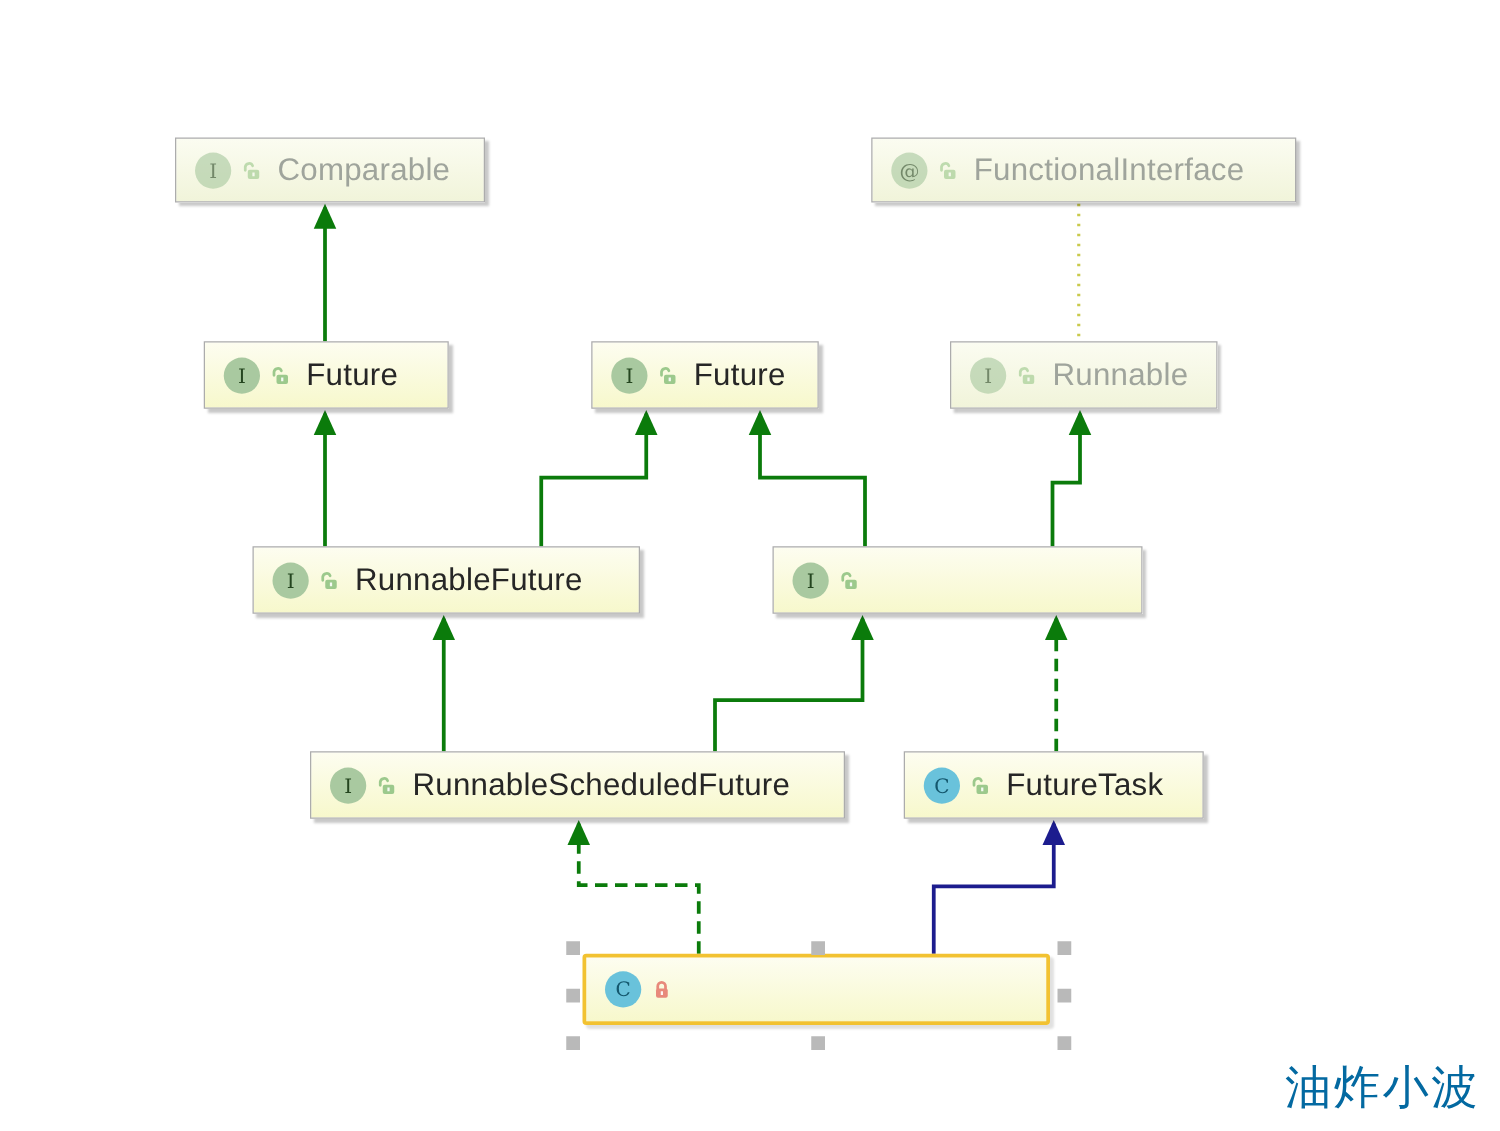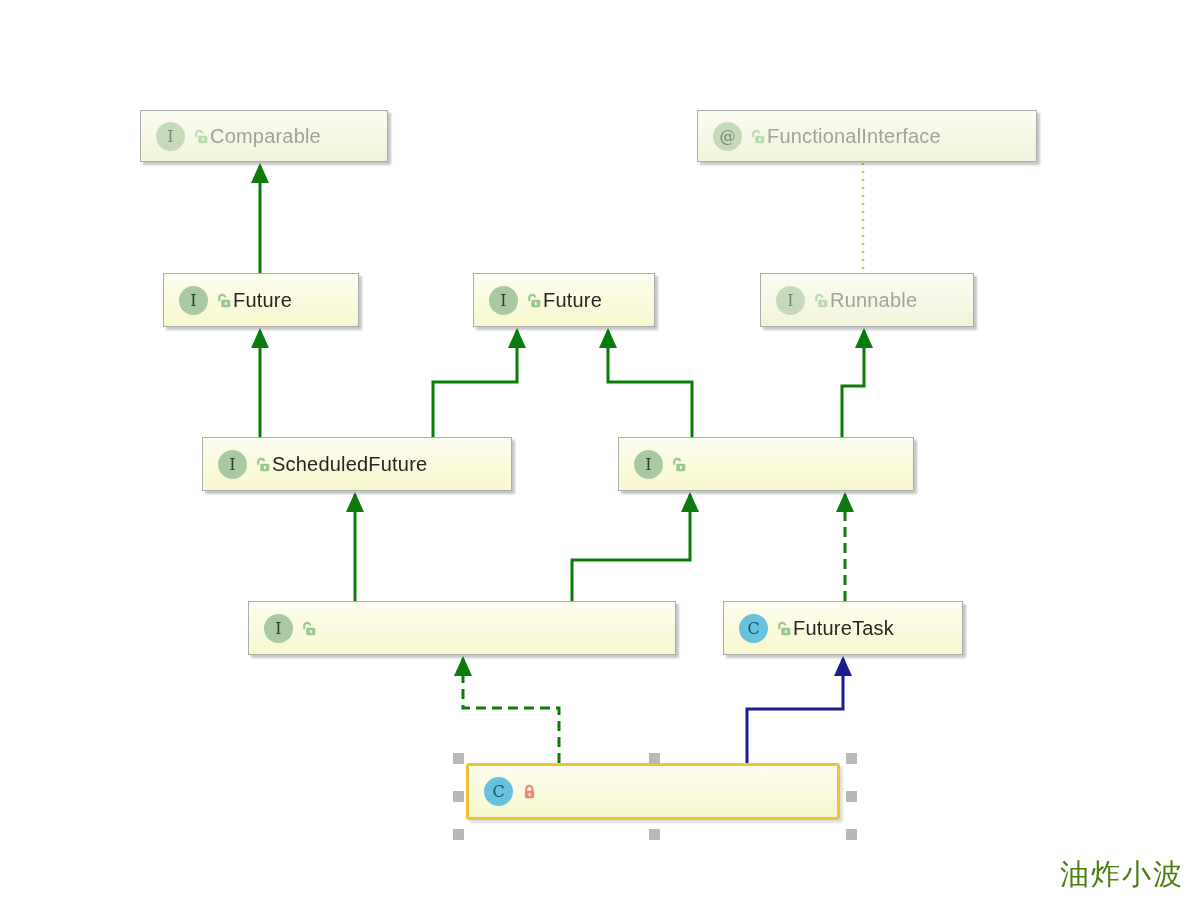--- a/index.html
+++ b/index.html
@@ -8,40 +8,40 @@
     font-family:"Liberation Sans",sans-serif;
   }
   #edge-layer{position:absolute;left:0;top:0;width:1200px;height:905px;}
   .node{
     position:absolute;display:flex;align-items:center;box-sizing:border-box;
     padding-left:15px;border:1px solid #ACACAC;
     background:linear-gradient(180deg,#FDFDF0 0%,#F7F8CC 100%);
     box-shadow:3px 3px 2px rgba(0,0,0,0.22);
   }
   .node .label{
-    font-size:20px;color:#262626;margin-left:0;white-space:nowrap;letter-spacing:.2px;
+    font-size:25px;color:#262626;margin-left:12px;white-space:nowrap;letter-spacing:.2px;
   }
   .node.dimmed{background:linear-gradient(180deg,#FBFCF1 0%,#F1F4DA 100%);}
   .node.dimmed .label{color:#9FA49C;}
   .node.dimmed .icon-circle,.node.dimmed .lock{opacity:.62;}
   .node.selected{
     border:3px solid #F2C231;border-radius:3px;
     box-shadow:3px 3px 2px rgba(0,0,0,0.12);
   }
   .icon-circle{
     width:29px;height:29px;border-radius:50%;flex:0 0 29px;
     display:flex;align-items:center;justify-content:center;
     font-family:"DejaVu Serif",serif;font-size:16px;font-weight:500;
   }
   .icon-interface,.icon-annotation{background:#A9C9A0;color:#24451f;}
   .icon-class{background:#69C2DB;color:#14576D;}
   .lock{margin-left:8px;flex:0 0 17px;display:block;}
   .handle{position:absolute;width:11px;height:11px;background:#B9B9B9;}
   .watermark{
-    position:absolute;right:16px;bottom:10px;font-size:29px;color:#4d7c0f;
+    position:absolute;right:16px;bottom:10px;font-size:37px;color:#0369a1;
     letter-spacing:2px;text-shadow:1px 1px 0 #ffffff;
   }
 </style>
 </head>
 <body>
 
 <svg id="edge-layer" xmlns="http://www.w3.org/2000/svg">
     <g>
       <polyline points="260,273 260,166" fill="none" stroke="#0B7B0B" stroke-width="3"></polyline>
       <polygon points="260,163 251,183 269,183" fill="#0B7B0B"></polygon>
@@ -132,37 +132,38 @@
       </svg>
       <span class="label">Runnable</span>
     </div>
     <div class="node" style="left: 202px; top: 437px; width: 310px; height: 54px;">
       <span class="icon-circle icon-interface">I</span>
       <svg width="17" height="17" viewBox="0 0 17 17" class="lock">
         <path d="M3.2 8.2 V5.6 a3.1 3.1 0 0 1 5.9 -1" fill="none" stroke="#9CC98C" stroke-width="2.2" stroke-linecap="round"></path>
         <rect x="5.2" width="9.2" y="7.8" height="7.4" rx="1.6" fill="#9CC98C"></rect>
         <rect x="8.9" y="10" width="1.8" height="3" fill="#ffffff" opacity="0.9"></rect>
       </svg>
-      <span class="label">ScheduledFuture</span>
+      <span class="label">RunnableFuture</span>
     </div>
     <div class="node" style="left: 618px; top: 437px; width: 296px; height: 54px;">
       <span class="icon-circle icon-interface">I</span>
       <svg width="17" height="17" viewBox="0 0 17 17" class="lock">
         <path d="M3.2 8.2 V5.6 a3.1 3.1 0 0 1 5.9 -1" fill="none" stroke="#9CC98C" stroke-width="2.2" stroke-linecap="round"></path>
         <rect x="5.2" width="9.2" y="7.8" height="7.4" rx="1.6" fill="#9CC98C"></rect>
         <rect x="8.9" y="10" width="1.8" height="3" fill="#ffffff" opacity="0.9"></rect>
       </svg>
     </div>
     <div class="node" style="left: 248px; top: 601px; width: 428px; height: 54px;">
       <span class="icon-circle icon-interface">I</span>
       <svg width="17" height="17" viewBox="0 0 17 17" class="lock">
         <path d="M3.2 8.2 V5.6 a3.1 3.1 0 0 1 5.9 -1" fill="none" stroke="#9CC98C" stroke-width="2.2" stroke-linecap="round"></path>
         <rect x="5.2" width="9.2" y="7.8" height="7.4" rx="1.6" fill="#9CC98C"></rect>
         <rect x="8.9" y="10" width="1.8" height="3" fill="#ffffff" opacity="0.9"></rect>
       </svg>
+      <span class="label">RunnableScheduledFuture</span>
     </div>
     <div class="node" style="left: 723px; top: 601px; width: 240px; height: 54px;">
       <span class="icon-circle icon-class">C</span>
       <svg width="17" height="17" viewBox="0 0 17 17" class="lock">
         <path d="M3.2 8.2 V5.6 a3.1 3.1 0 0 1 5.9 -1" fill="none" stroke="#9CC98C" stroke-width="2.2" stroke-linecap="round"></path>
         <rect x="5.2" width="9.2" y="7.8" height="7.4" rx="1.6" fill="#9CC98C"></rect>
         <rect x="8.9" y="10" width="1.8" height="3" fill="#ffffff" opacity="0.9"></rect>
       </svg>
       <span class="label">FutureTask</span>
     </div>

